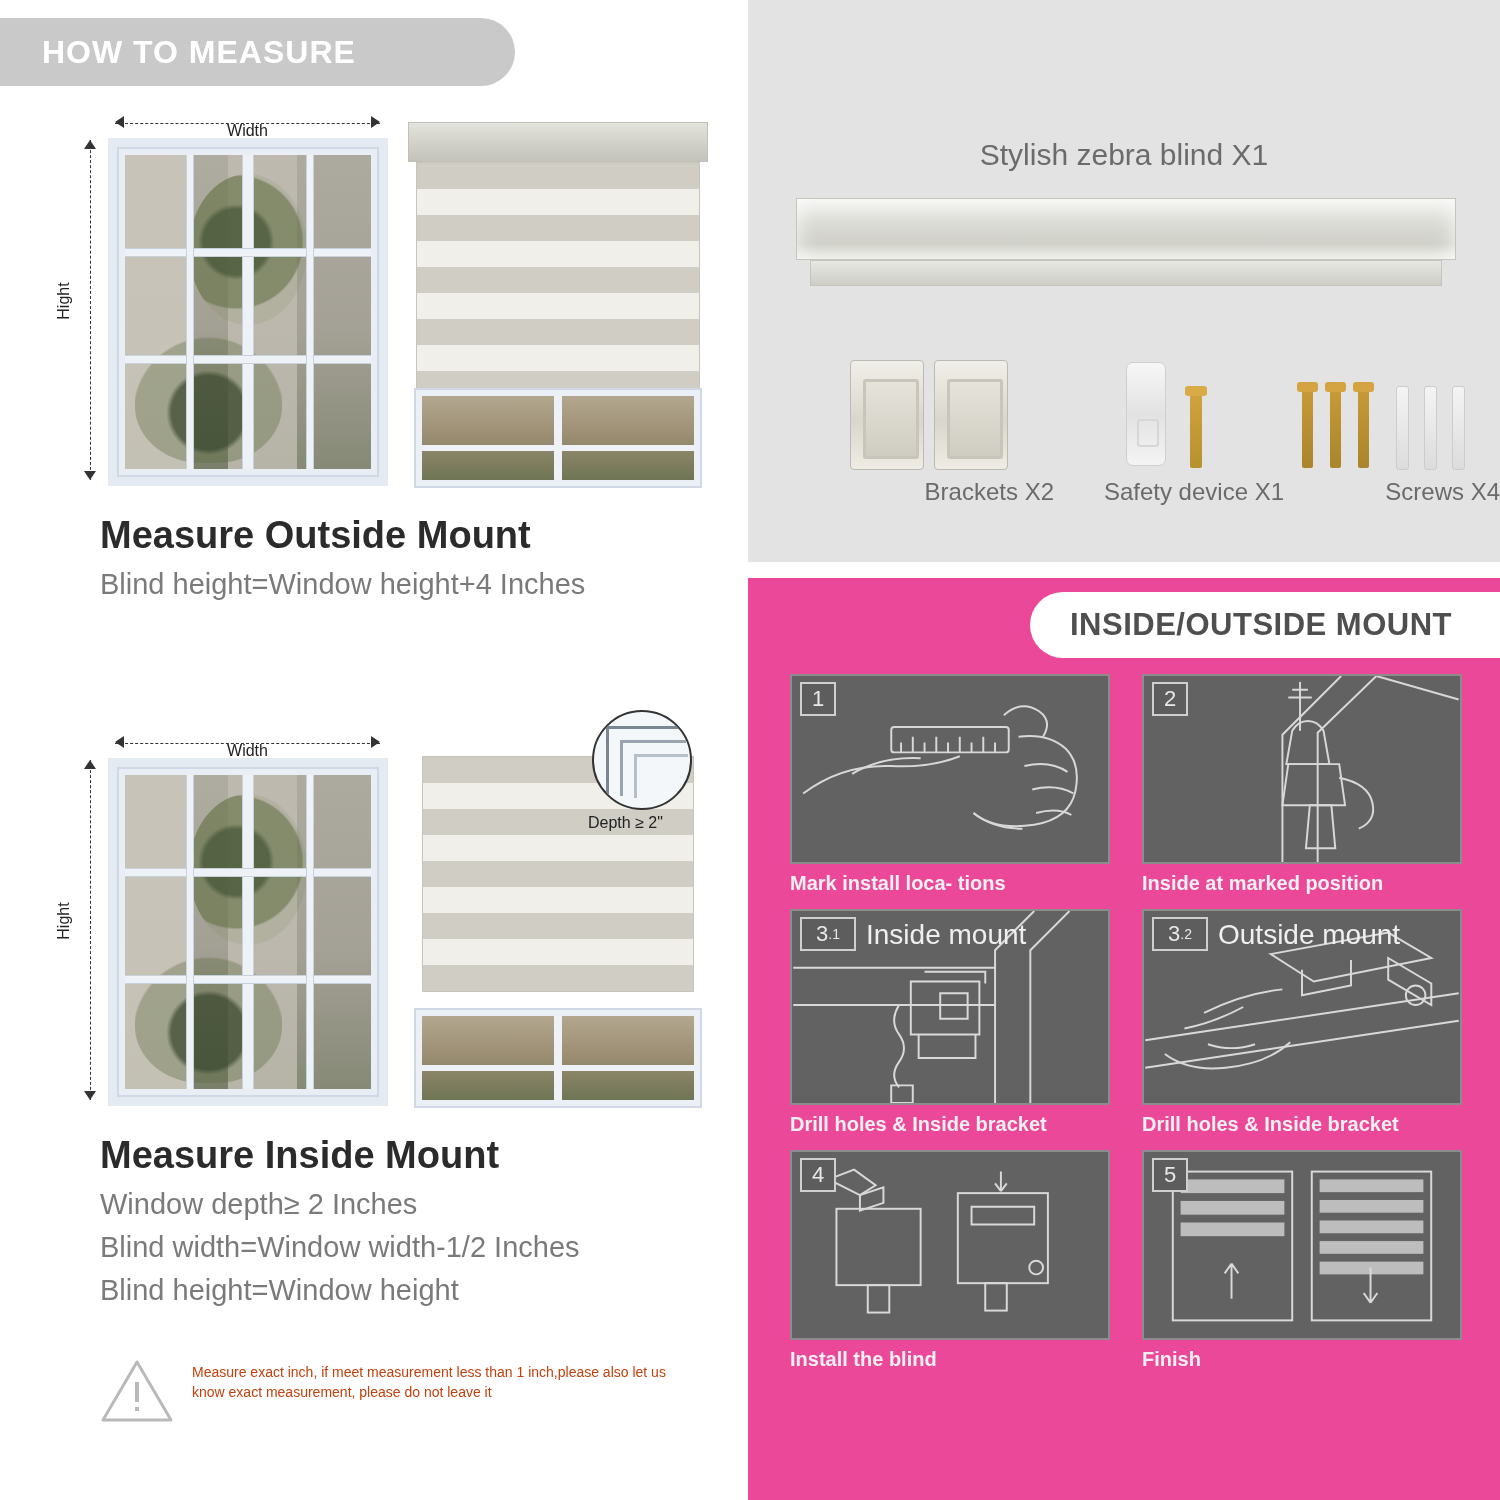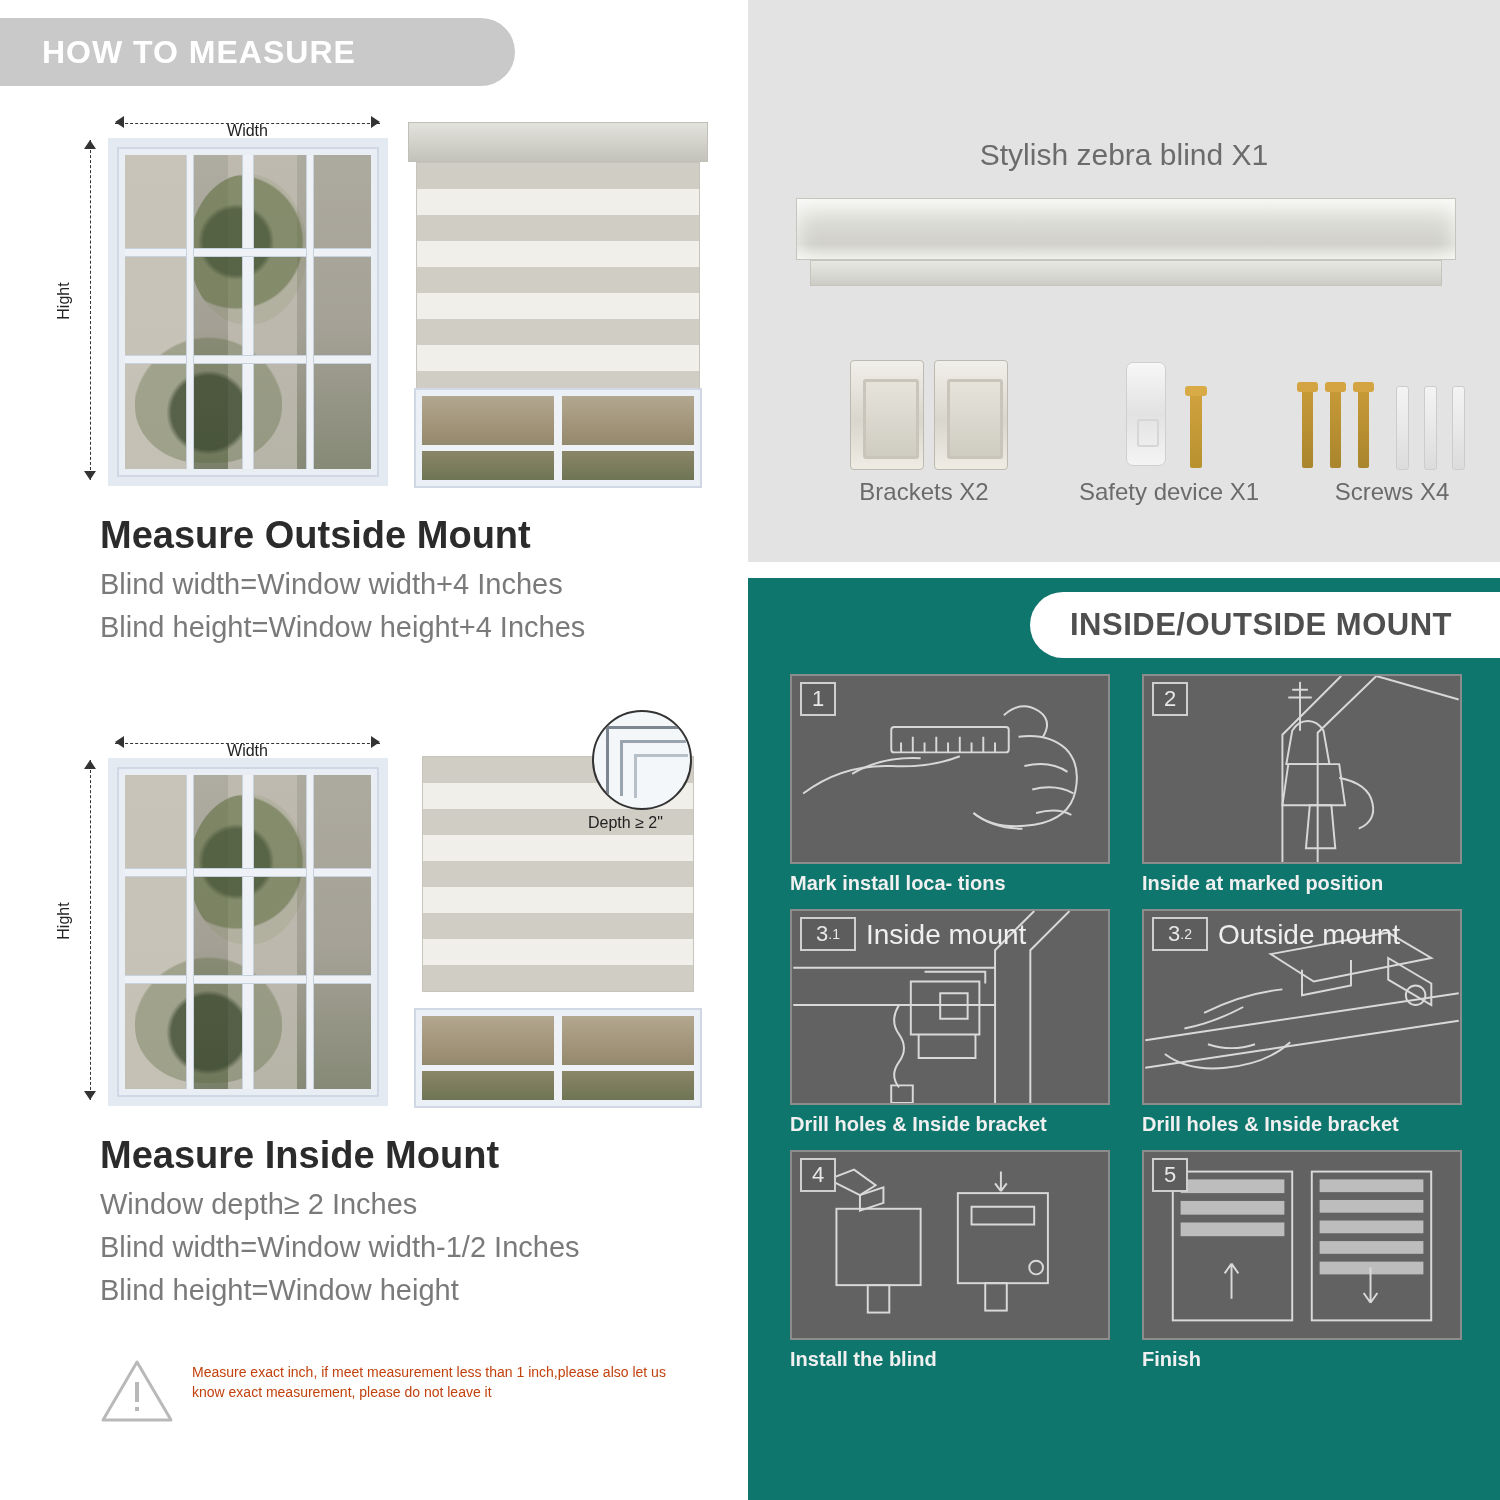--- a/index.html
+++ b/index.html
@@ -186,21 +186,21 @@
   .bp-bottom {
     position:absolute; left:14px; top:62px; width:632px; height:26px;
     background: linear-gradient(180deg,#e8e8e3,#cdcdc6);
     border:1px solid #c5c5bd;
   }
 
   .parts-row {
     position:absolute; left:0; top:346px; width:752px; height:190px;
   }
   .part { position:absolute; text-align:center; }
-  .part .cap { position:absolute; left:0; right:0; top:132px; font-size:24px; color:#6b6b6b; }
+  .part .cap { position:absolute; left:0; right:0; top:132px; font-size:24px; color:#6b6b6b;text-align:right; }
 
   .p-brackets { left:46px; top:0; width:260px; }
   .bracket {
     position:absolute; top:14px; width:74px; height:110px;
     background: linear-gradient(180deg,#f1efe9,#d9d6cd 55%,#efece5);
     border:1px solid #bdbab1; border-radius:4px;
   }
   .bracket:after {
     content:""; position:absolute; left:12px; top:18px; width:50px; height:74px;
     border:3px solid #c9c5bb; border-radius:3px; background:linear-gradient(180deg,#e6e3da,#cfccc2);
@@ -245,21 +245,21 @@
     position:absolute; top:40px; width:13px; height:84px;
     background: linear-gradient(180deg,#f4f4f4,#dcdcdc);
     border:1px solid #cccccc; border-radius:3px;
   }
   .anchor.a1 { left:112px; }
   .anchor.a2 { left:140px; }
   .anchor.a3 { left:168px; }
 
   
   .panel-mount {
-    position:absolute; left:0; top:578px; width:752px; height:922px; background:#0f766e;
+    position:absolute; left:0; top:578px; width:752px; height:922px; background:#ec4899;
   }
   .tag-white2 {
     position:absolute; right:0; top:14px; height:66px; background:#ffffff;
     border-radius:34px 0 0 34px; display:flex; align-items:center; padding:0 48px 0 40px;
   }
   .tag-white2 span { font-size:31px; font-weight:bold; color:#4f4f4f; letter-spacing:0.5px; }
 
   .steps { position:absolute; left:42px; top:96px; width:672px; }
   .step-row { display:flex; gap:32px; margin-bottom:14px; }
   .step { width:320px; }
@@ -329,21 +329,20 @@
           <div class="blind-window">
             <div class="glass2"></div>
             <div class="vm"></div>
             <div class="hm"></div>
           </div>
         </div>
 
       </div>
 
       <div class="heading">Measure Outside Mount</div>
-      <div class="sub">Blind width=Window width+4 Inches</div>
       <div class="sub">Blind height=Window height+4 Inches</div>
     </div>
 
     <div class="measure-block mb2">
       <div class="diagram">
 
         <div class="dim-width">
           <div class="label">Width</div>
           <div class="dashline-h"></div>
           <div class="arrow-l"></div>

